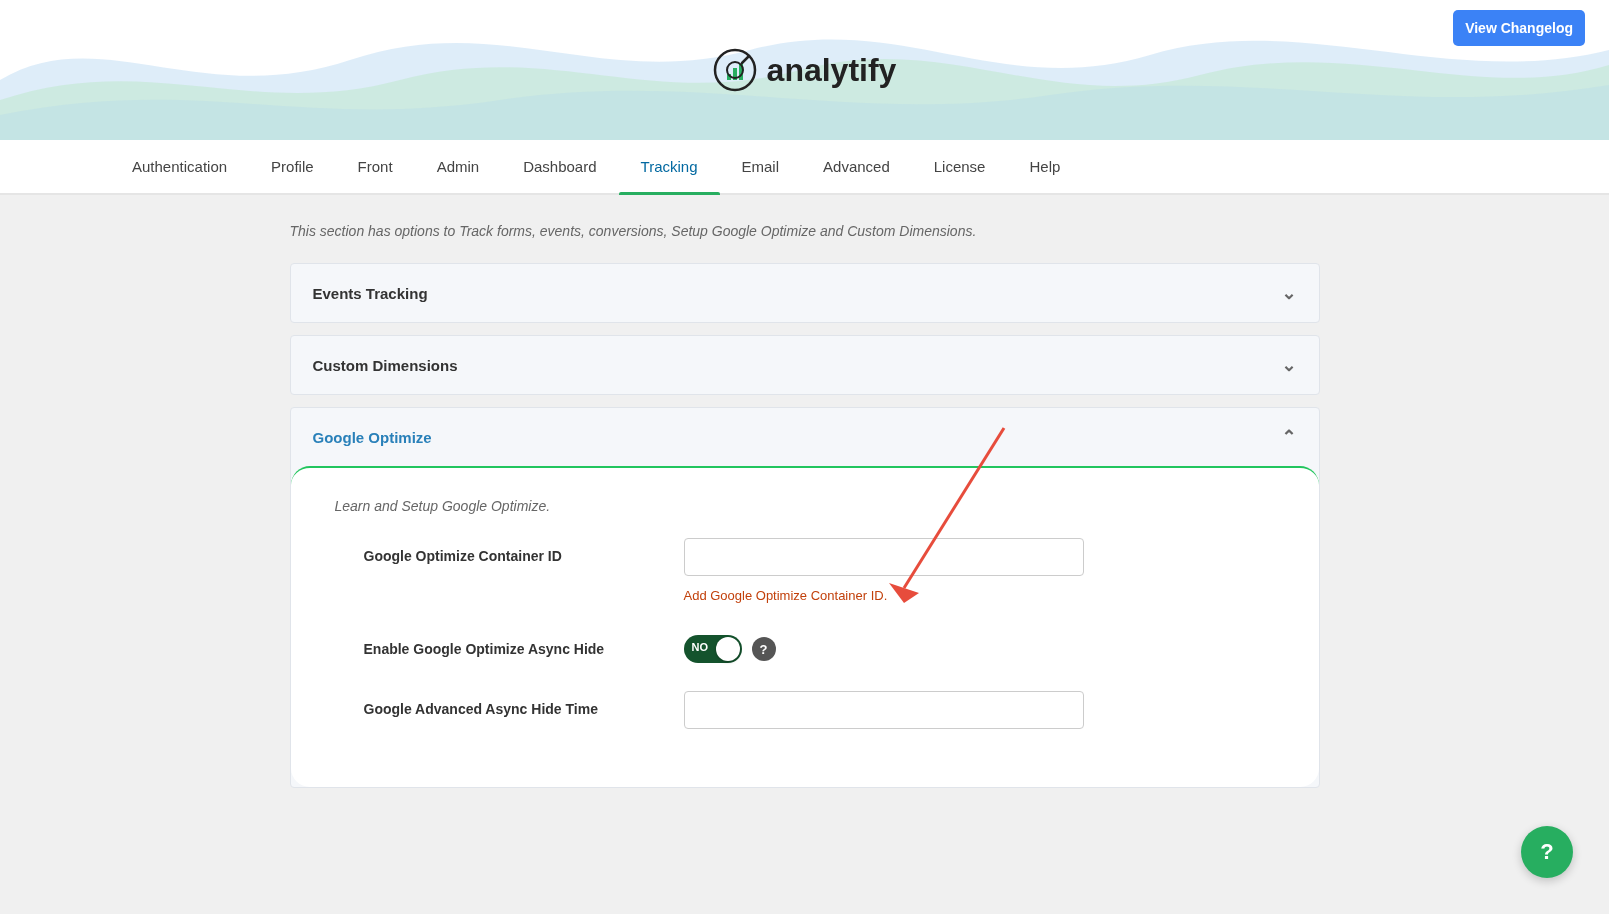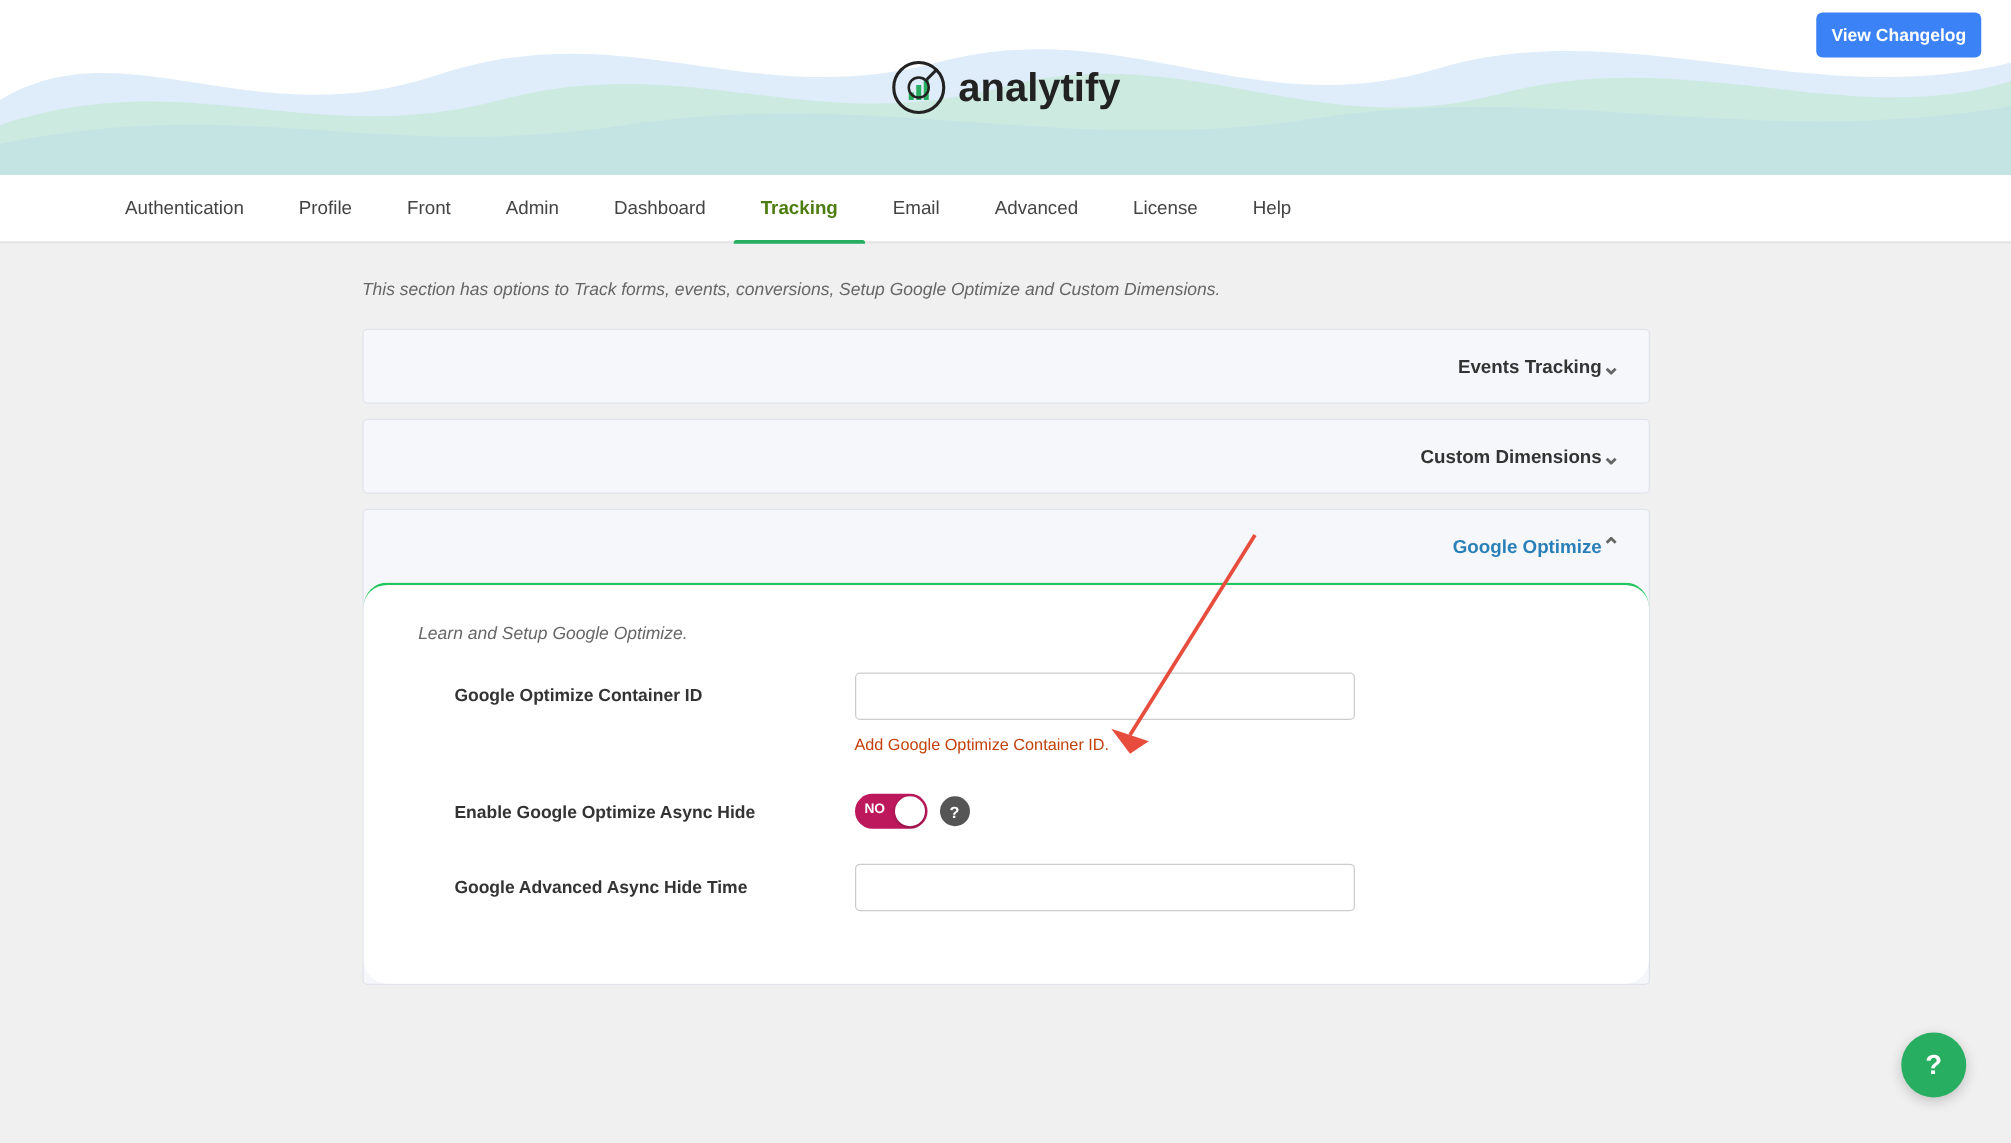--- a/index.html
+++ b/index.html
@@ -39,39 +39,39 @@
       padding: 10px 12px;
       font-size: 14px;
       font-weight: 600;
       cursor: pointer;
     }
 
     
     .nav-tabs-container {
       background: #fff;
       border-bottom: 2px solid #e5e5e5;
-      padding: 0 78px;
+      padding: 0 110px;
       position: relative;
     }
     .nav-tabs {
       display: flex;
       list-style: none;
       gap: 0;
     }
     .nav-tab {
       padding: 18px 22px;
       font-size: 15px;
       color: #444;
       cursor: pointer;
       position: relative;
       white-space: nowrap;
     }
     .nav-tab.active {
-      color: #4d7c0f;
-      font-weight: 700;
+      color: #0369a1;
+      font-weight: 400;
     }
     .nav-tab.active::after {
       content: '';
       position: absolute;
       bottom: -2px; left: 0; right: 0;
       height: 3px;
       background: #27ae60;
       border-radius: 2px 2px 0 0;
     }
 
@@ -90,21 +90,21 @@
 
     
     .accordion {
       margin-bottom: 12px;
       border: 1px solid #e0e4ea;
       border-radius: 4px;
       background: #f5f7fa;
     }
     .accordion-header {
       display: flex;
-      justify-content: flex-end;
+      justify-content: space-between;
       align-items: center;
       padding: 18px 22px;
       cursor: pointer;
       font-size: 15px;
       font-weight: 600;
       color: #333;
     }
     .accordion-header.open { color: #2980b9; }
     .chevron {
       font-size: 18px;
@@ -166,21 +166,21 @@
     }
     .toggle {
       position: relative;
       width: 58px;
       height: 28px;
       cursor: pointer;
     }
     .toggle-track {
       width: 58px;
       height: 28px;
-      background: #be185d;
+      background: #14532d;
       border-radius: 14px;
       position: relative;
     }
     .toggle-thumb {
       position: absolute;
       right: 2px;
       top: 2px;
       width: 24px;
       height: 24px;
       background: #fff;

